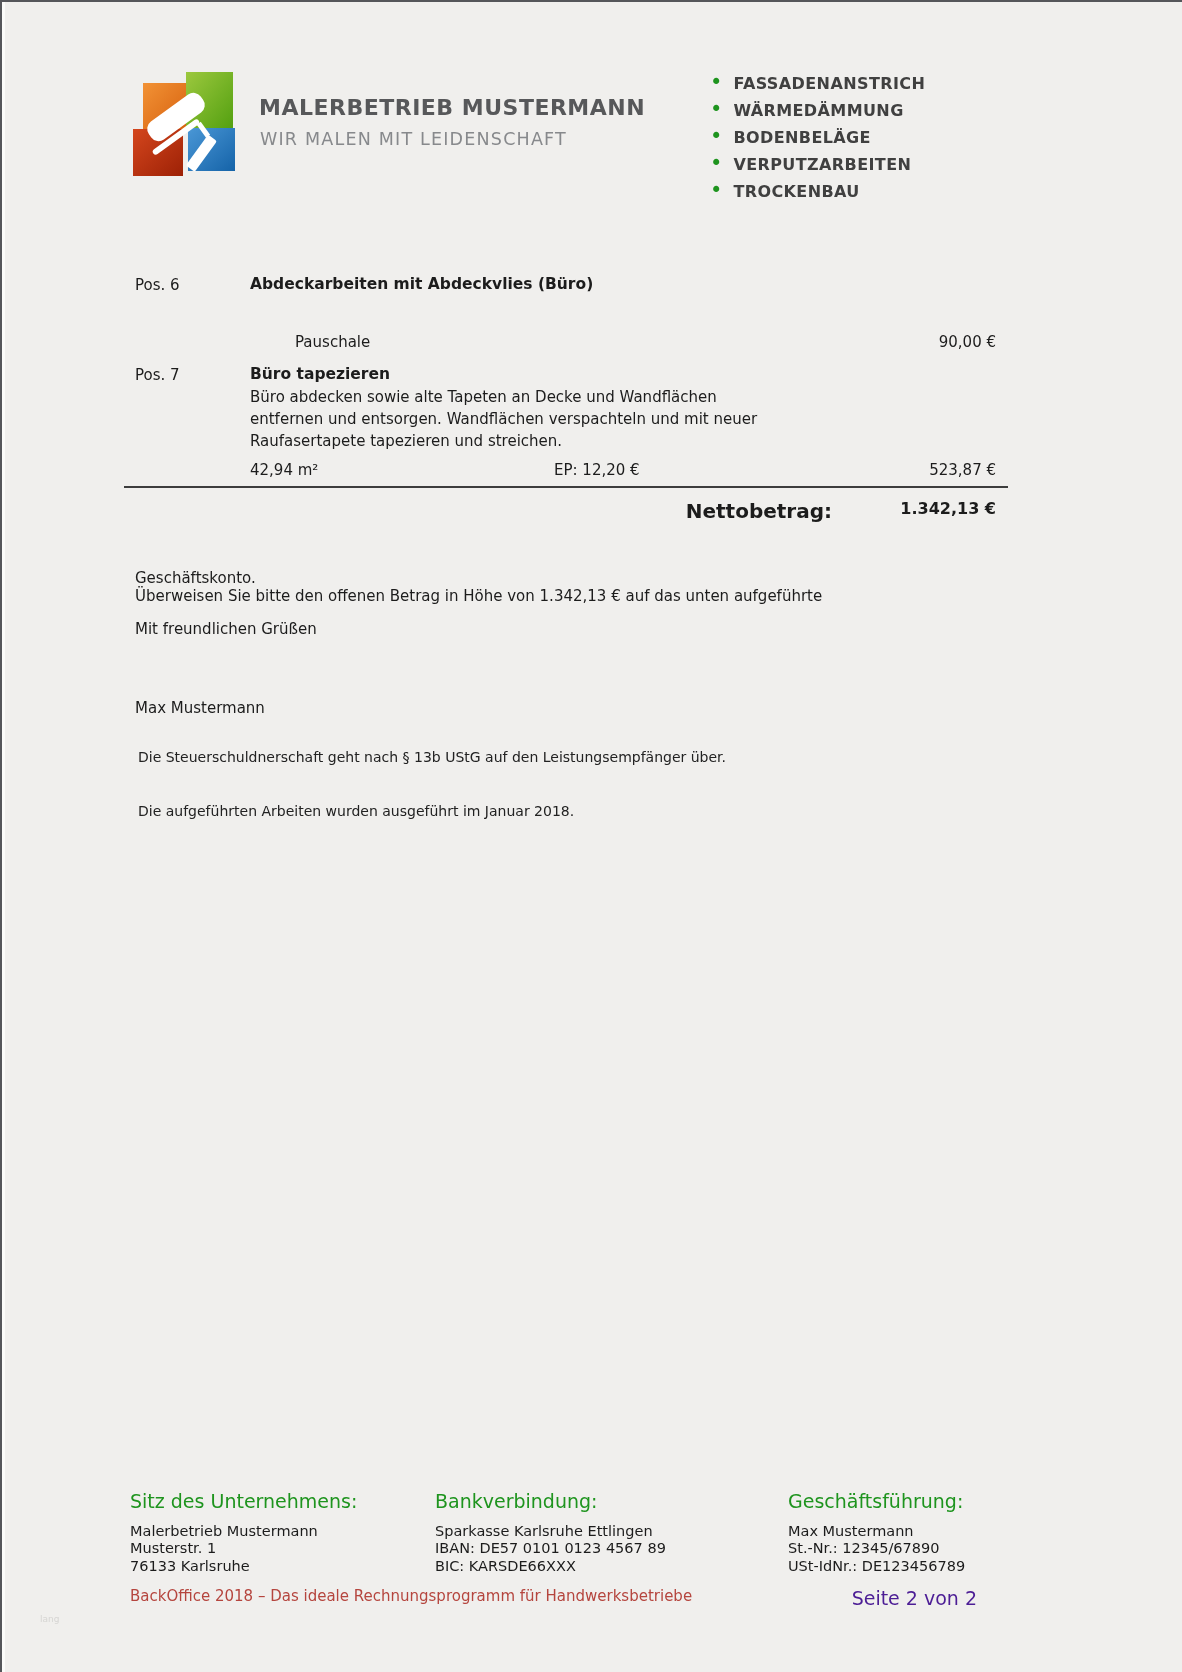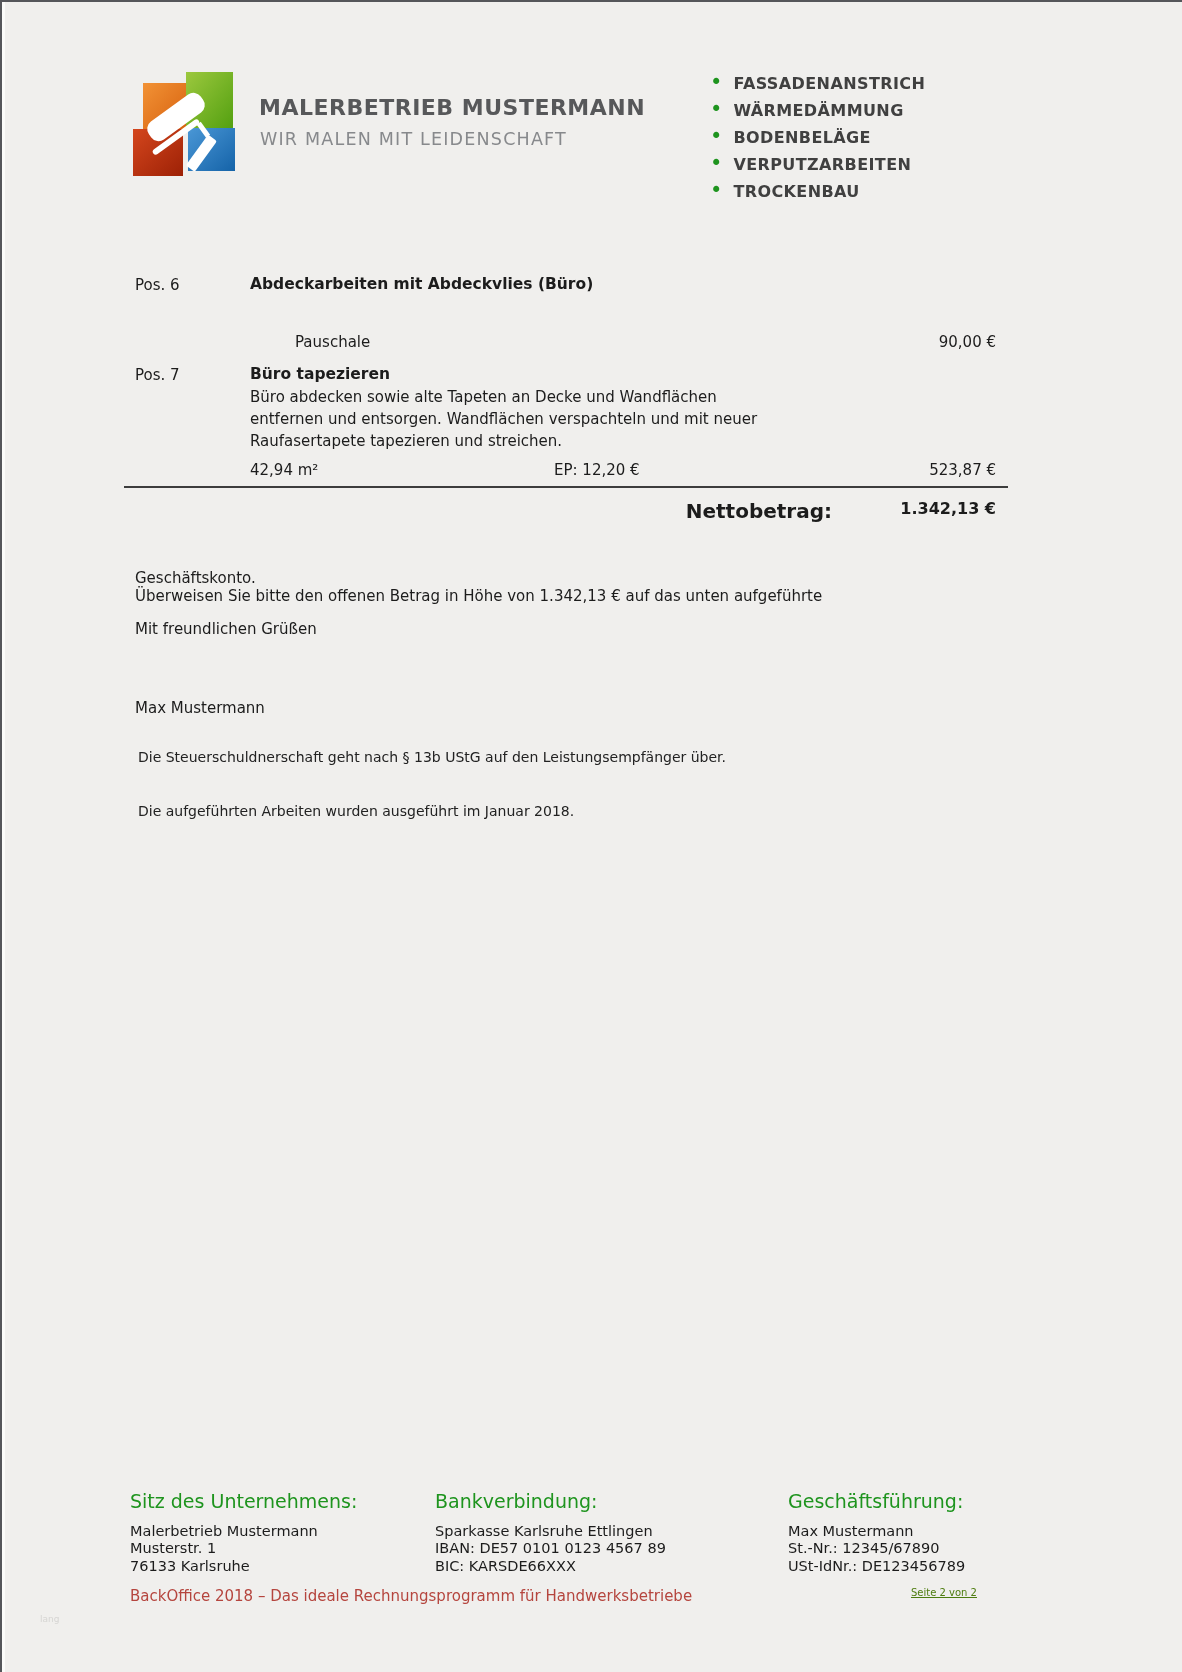--- a/index.html
+++ b/index.html
@@ -34,21 +34,21 @@
   .item-title { font-size:15.5px; font-weight:bold; }
   .rule { height:2px; background:#3d3d3d; }
   .total-label { font-size:20px; font-weight:bold; }
   .total-amount { font-size:16px; font-weight:bold; }
   .legal { font-size:14px; color:#222; }
 
   
   .f-col { font-size:14.5px; line-height:17.5px; white-space:nowrap; }
   .f-head { color:#1e941e; font-weight:normal; font-size:19px; margin-bottom:12px; }
   .promo { font-size:15px; color:#b5453e; white-space:nowrap; }
-  .page-ind { font-size:10px; color:#4d7c0f; white-space:nowrap;text-decoration:underline; }
+  .page-ind { font-size:19px; color:#4c1d95; white-space:nowrap; }
   .watermark { font-size:9px; color:#d6d5d3; }
 </style>
 </head>
 <body>
 
 <div class="page">
 
   <div class="abs" style="left:120px; top:64px;">
     <svg width="120" height="112" viewBox="0 0 120 112">
       <defs>

